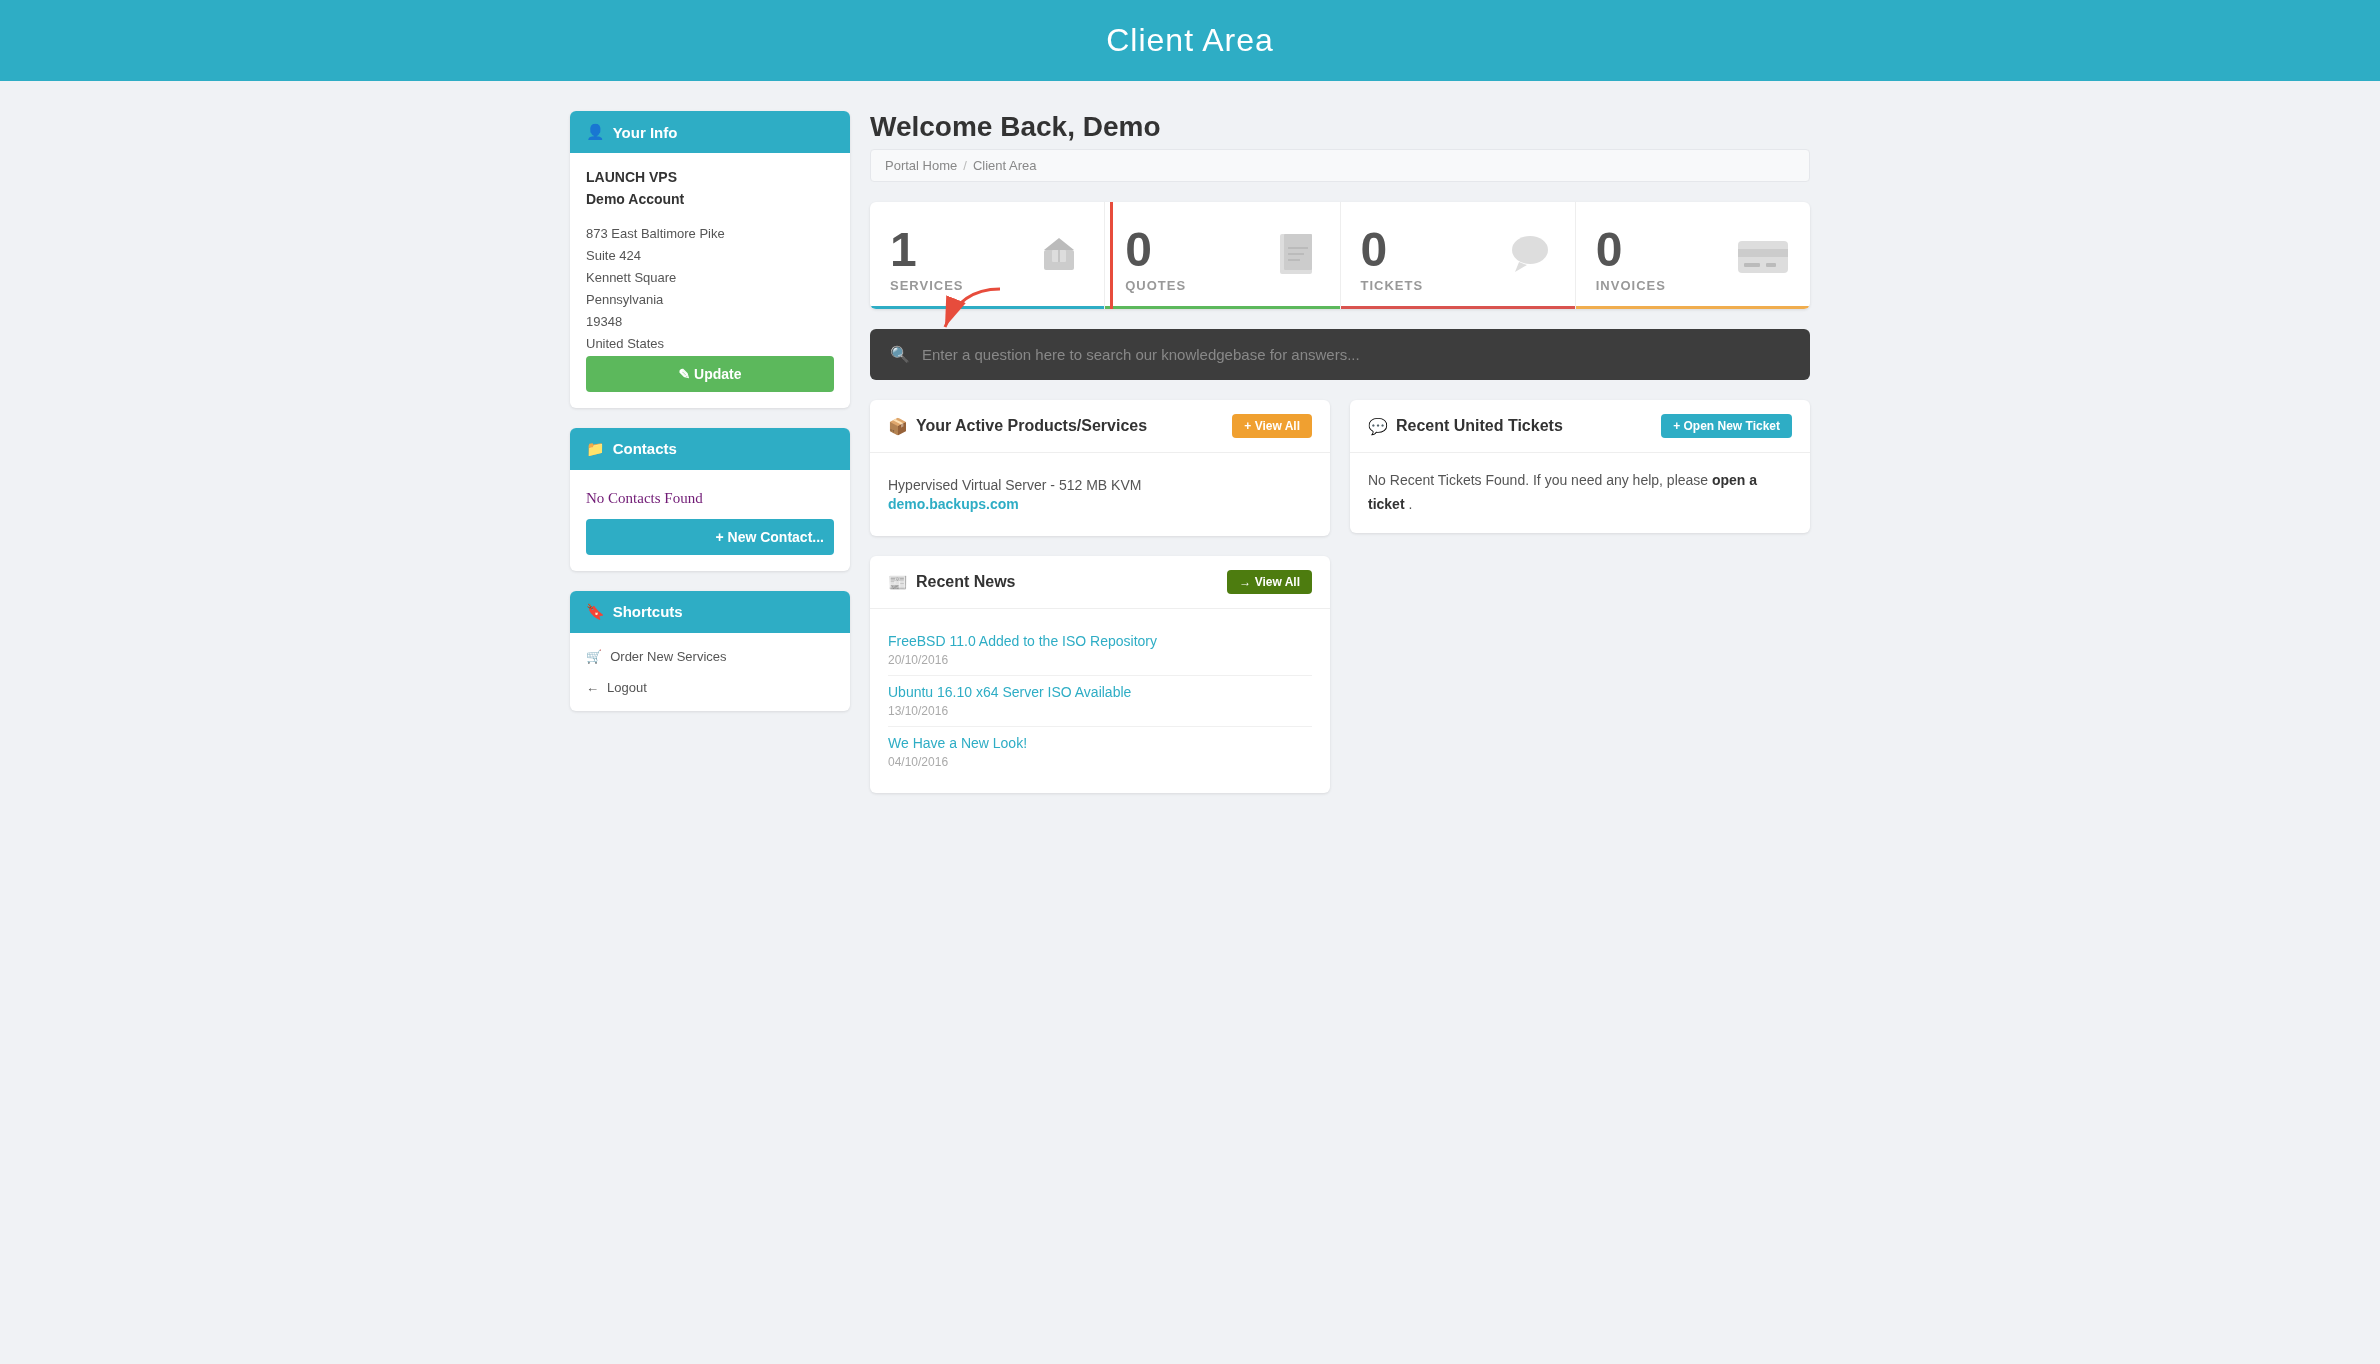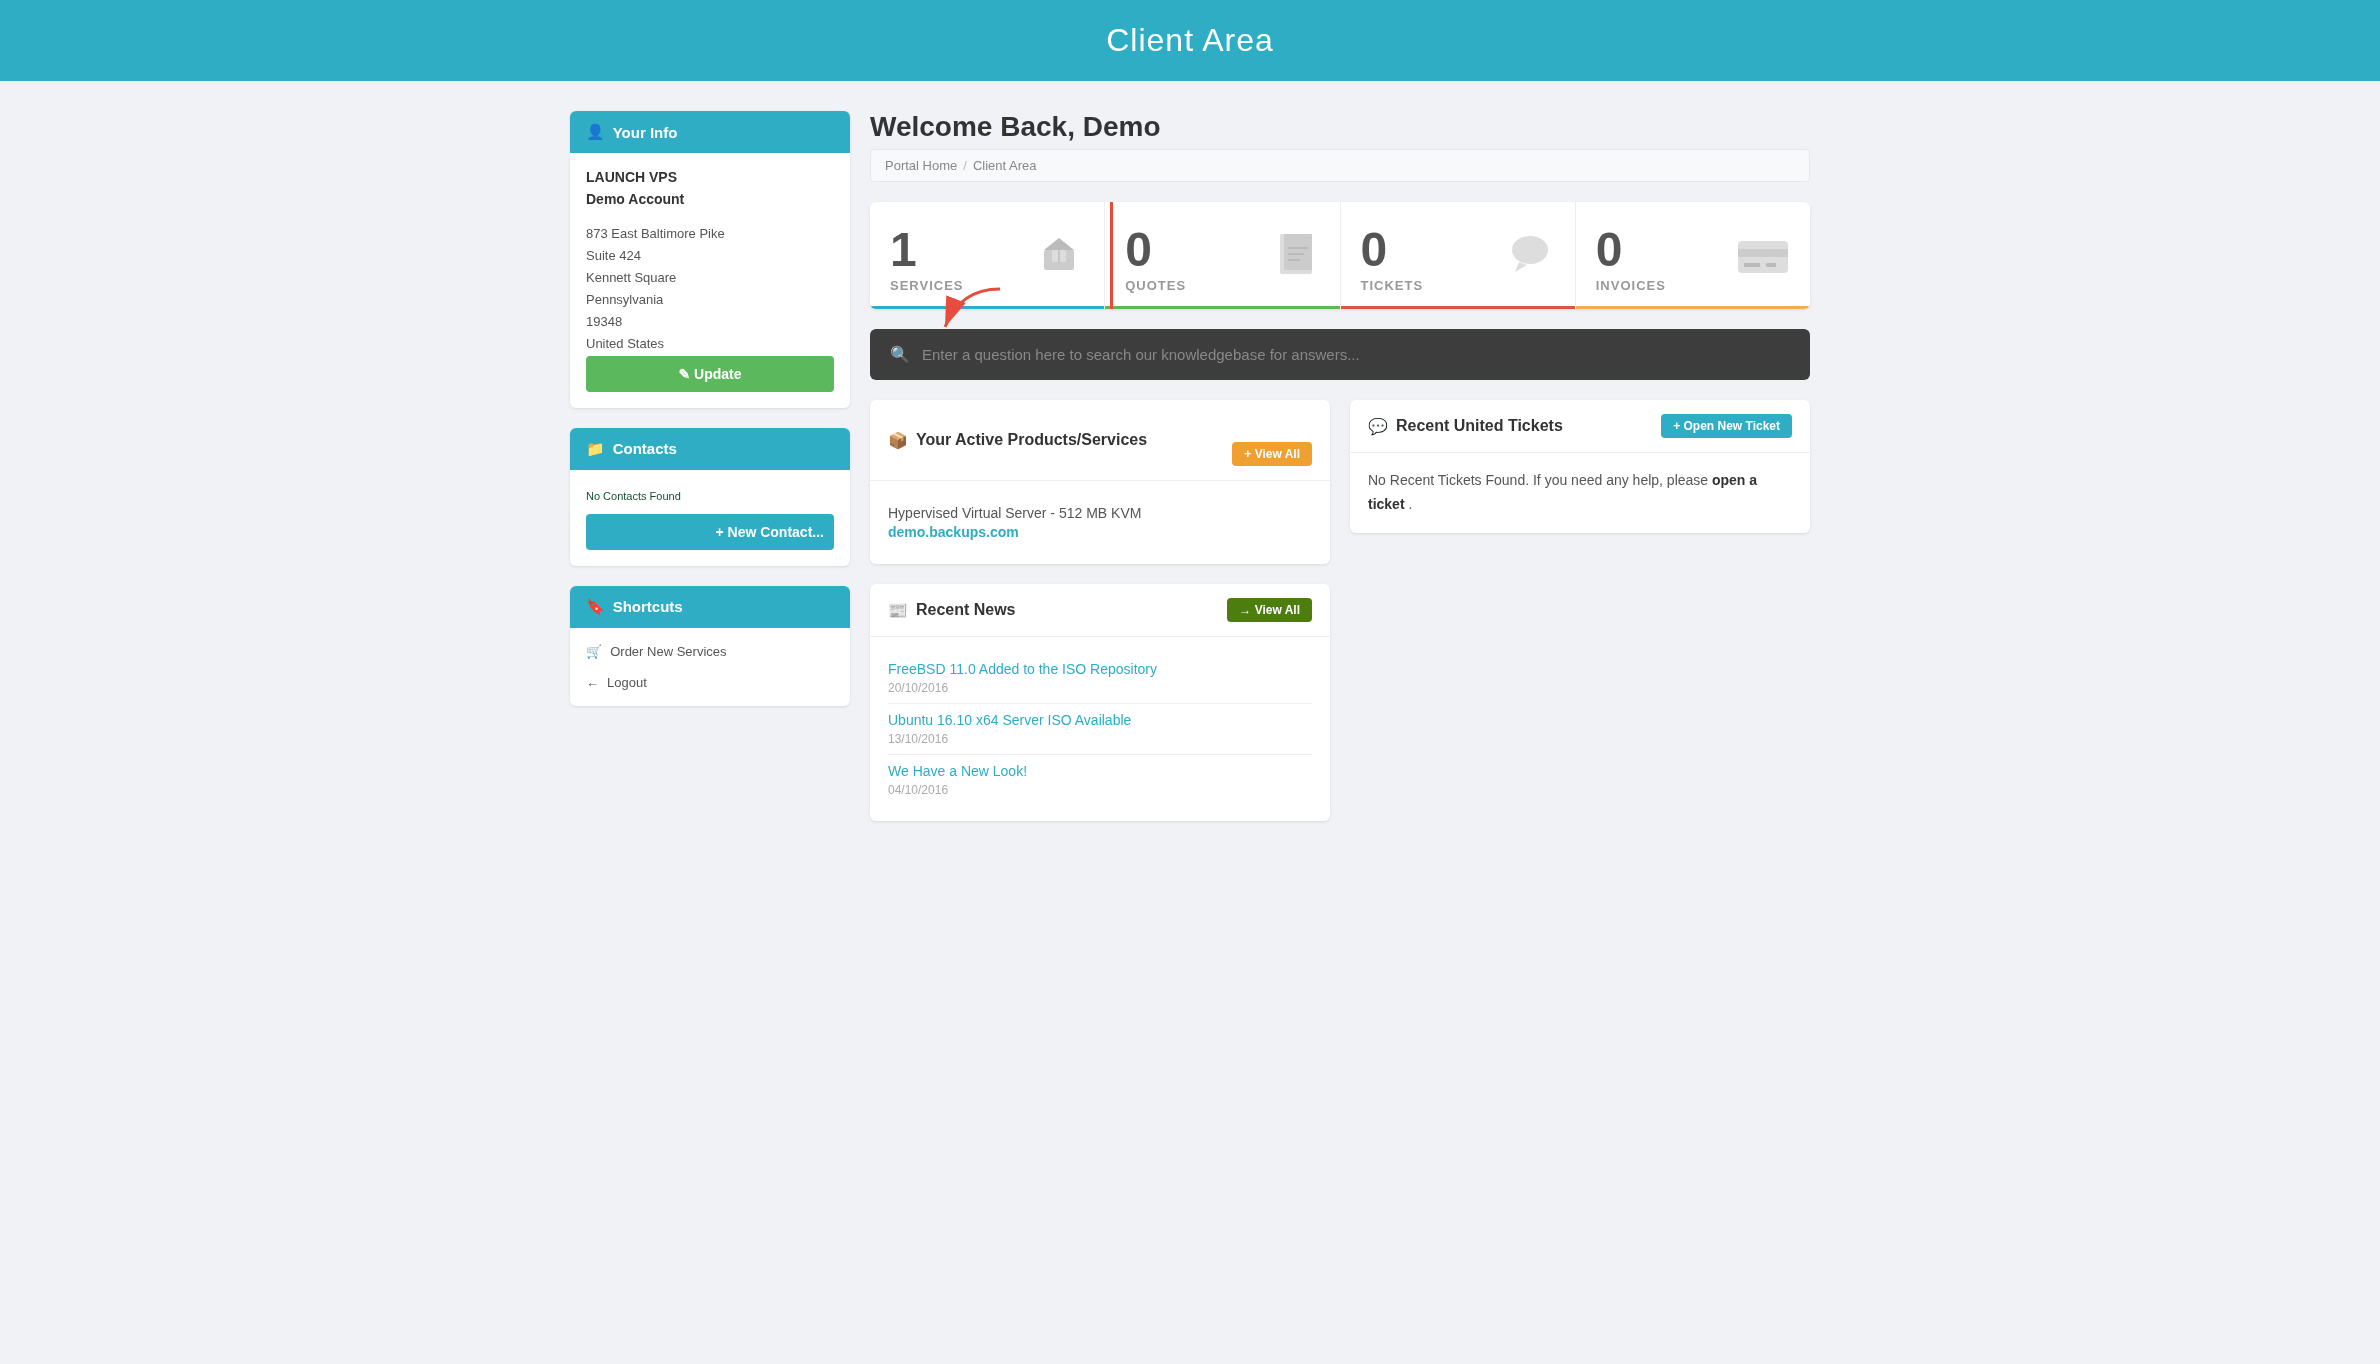--- a/index.html
+++ b/index.html
@@ -83,23 +83,24 @@
       color: #fff;
       border: none;
       border-radius: 4px;
       font-size: 14px;
       font-weight: 600;
       cursor: pointer;
       text-align: center;
     }
 
     .no-contacts {
-      color: #14532d;
-      font-size: 11px;
+      color: #701a75;
+      font-size: 15px;
       padding: 4px 0 12px;
+      font-family: Liberation Serif, serif;
     }
 
     .new-contact-btn {
       display: block;
       width: 100%;
       padding: 10px;
       background: #2eadc5;
       color: #fff;
       border: none;
       border-radius: 4px;
@@ -279,21 +280,21 @@
 
     .view-all-btn {
       padding: 5px 12px;
       border-radius: 4px;
       font-size: 12px;
       font-weight: 600;
       cursor: pointer;
       border: none;
       color: #fff;
     }
-    .view-all-btn.orange { background: #f0a030; margin-top: 28px; }
+    .view-all-btn.orange { background: #f0a030; }
     .view-all-btn.teal { background: #2eadc5; }
     .view-all-btn.gray { background: #4d7c0f; }
 
     .panel-body {
       padding: 16px 18px;
     }
 
     .service-item {
       padding: 8px 0;
     }

